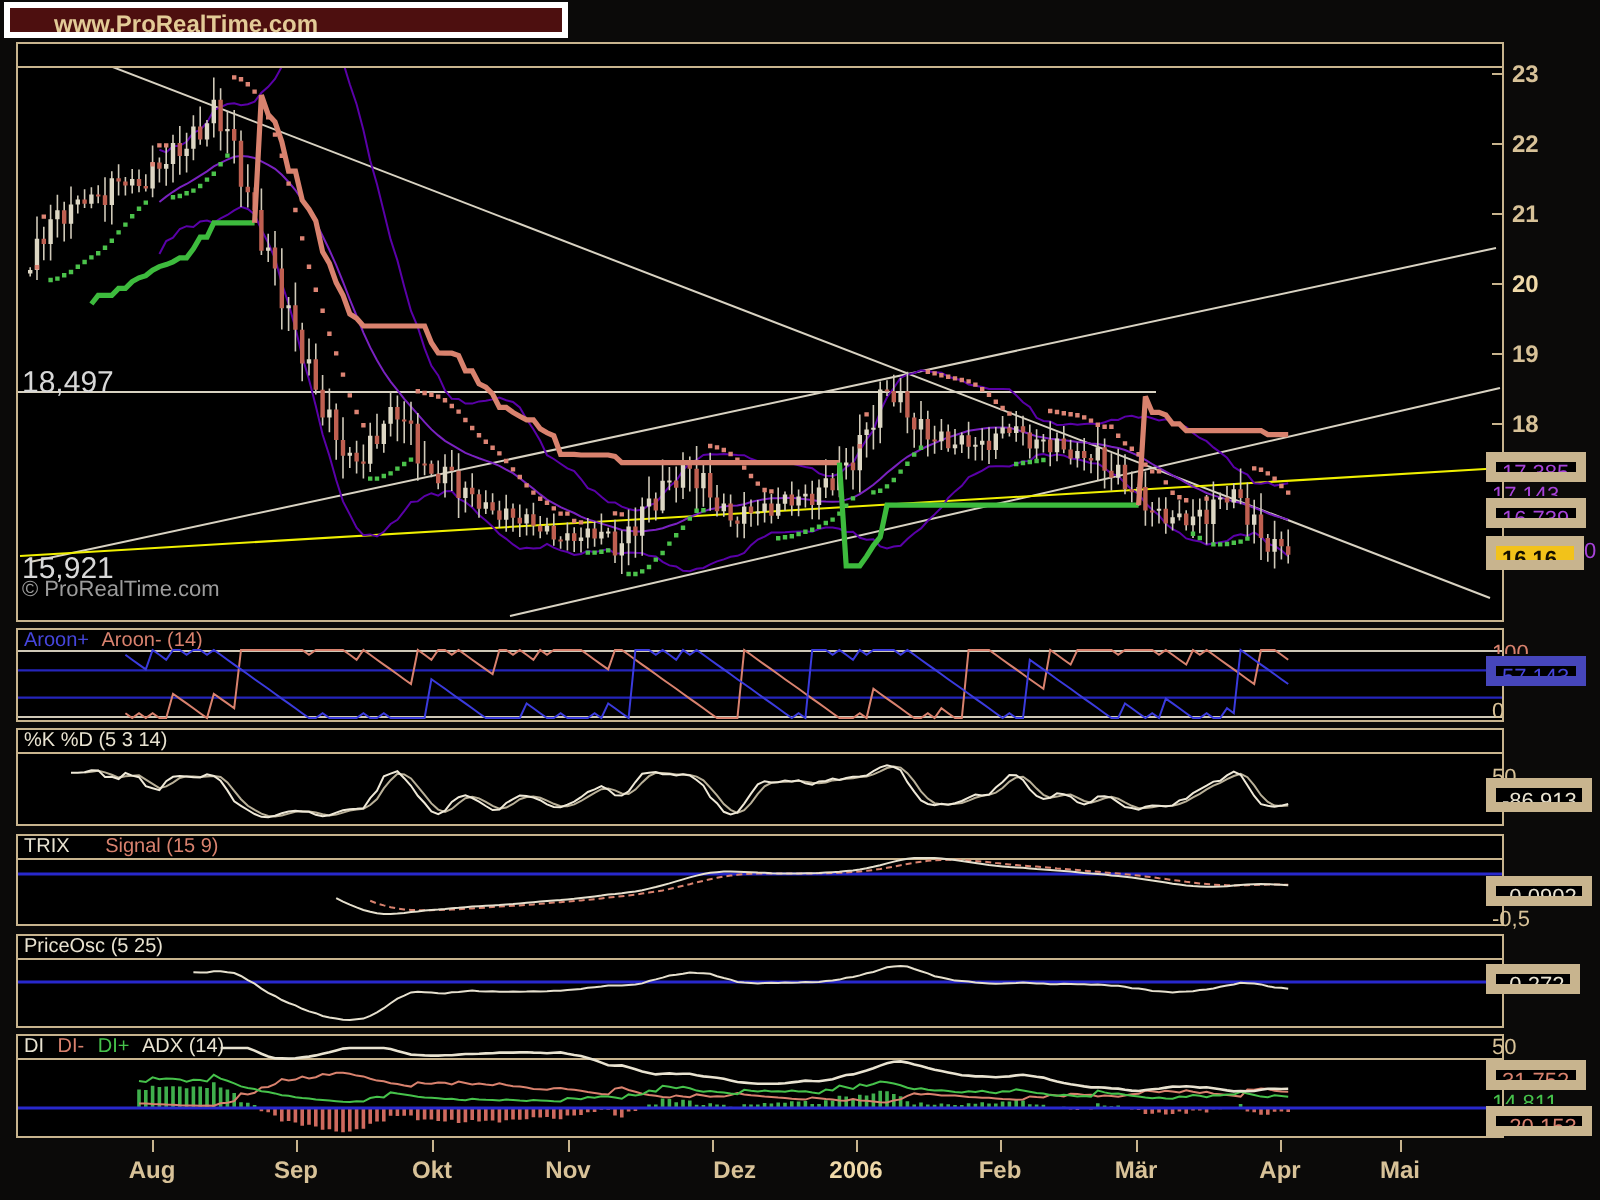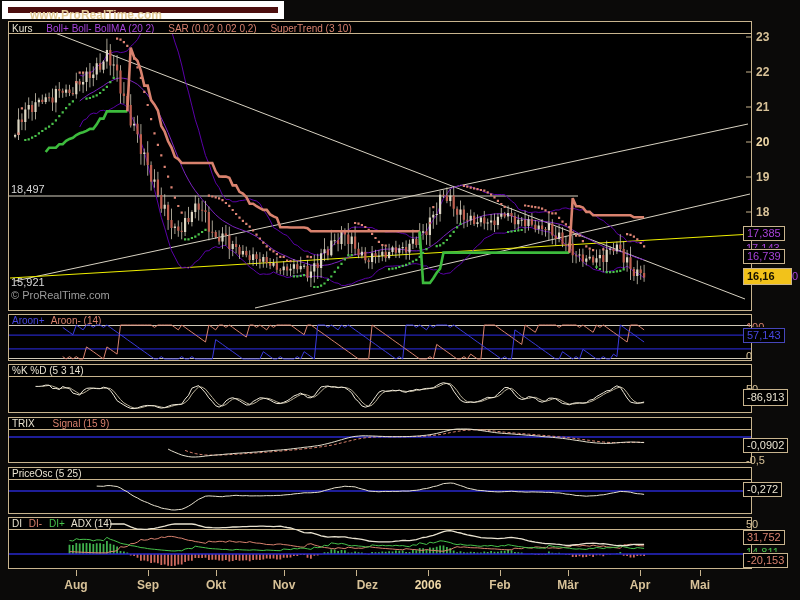--- a/index.html
+++ b/index.html
@@ -1,58 +1,52 @@
 <!DOCTYPE html>
 <html><head>
 <meta charset="utf-8">
 <style>
   html,body{margin:0;padding:0;background:#000;}
   .stage{position:relative;width:800px;height:600px;background:#0b0a09;
          font-family:"Liberation Sans",sans-serif;overflow:hidden;}
   .hdr-site{position:absolute;left:2px;top:1px;width:282px;height:18px;box-sizing:border-box;
-            background:#4d0f0f;border:6px solid #ffffff;color:#e3cb97;font-weight:bold;
+            background:#4d0f0f;border:3px solid #ffffff;color:#e3cb97;font-weight:bold;
             font-size:12px;line-height:16px;padding-left:22px;cursor:pointer;}
   .hdr-title{position:absolute;left:322px;top:3px;color:#e3cb97;font-weight:bold;font-size:12px;white-space:nowrap;}
   .hdr-title span{margin-right:14px;}
   .panel{position:absolute;left:8px;width:742px;border:1px solid #c8b48e;background:#000;}
   .sep{position:absolute;left:8px;width:744px;height:1px;background:#c8b48e;}
   .plab{position:absolute;left:12px;font-size:10px;line-height:10px;white-space:nowrap;}
   .plab span{margin-right:11px;}
   .w{color:#e9e3d1;} .pu{color:#a743d9;} .sa{color:#d9826e;} .gr{color:#46c24b;} .bl{color:#4646dd;}
   svg{position:absolute;}
   .ro{position:absolute;left:743px;box-sizing:border-box;font-size:11px;line-height:13px;
       padding:0 3px;white-space:nowrap;overflow:hidden;}
-  .ro-box{border:1px solid #e5e5e5;background:#000;height:15px;}
+  .ro-box{border:5px solid #e5e5e5;background:#000;height:15px;}
   .atick{position:absolute;left:756px;color:#d8c298;font-size:12px;font-weight:bold;}
-  .lvl{position:absolute;left:11px;color:#d8d8d8;font-size:11px;}
+  .lvl{position:absolute;left:11px;color:#d8d8d8;font-size:15px;}
   .wm{position:absolute;left:11px;color:#9c9c9c;font-size:11px;}
   .mlab{position:absolute;top:578px;width:44px;margin-left:-22px;text-align:center;
         color:#d8c298;font-size:12px;font-weight:bold;}
   .mtick{position:absolute;top:570px;width:1px;height:6px;background:#c8b48e;}
 </style>
 </head>
 <body>
 
 <div class="stage">
 
   <div class="hdr-site">www.ProRealTime.com</div>
 
   <div class="panel" style="top:21px;height:288px;"></div>
   <div class="panel" style="top:314px;height:45px;"></div>
   <div class="panel" style="top:364px;height:47px;"></div>
   <div class="panel" style="top:417px;height:44px;"></div>
   <div class="panel" style="top:467px;height:45px;"></div>
   <div class="panel" style="top:517px;height:50px;"></div>
 
-  <div class="plab" style="top:24px;">
-    <span class="w">Kurs</span>
-    <span class="pu">Boll+ Boll- BollMA (20 2)</span>
-    <span class="sa">SAR (0,02 0,02 0,2)</span>
-    <span class="sa">SuperTrend (3 10)</span>
-  </div>
   <div class="sep" style="top:33px;"></div>
 
   <div class="plab" style="top:316px;">
     <span class="bl" style="margin-right:4px;">Aroon+</span>
     <span class="sa">Aroon- (14)</span>
   </div>
   <div class="sep" style="top:325px;"></div>
 
   <div class="plab" style="top:366px;">
     <span class="w">%K %D (5 3 14)</span>

